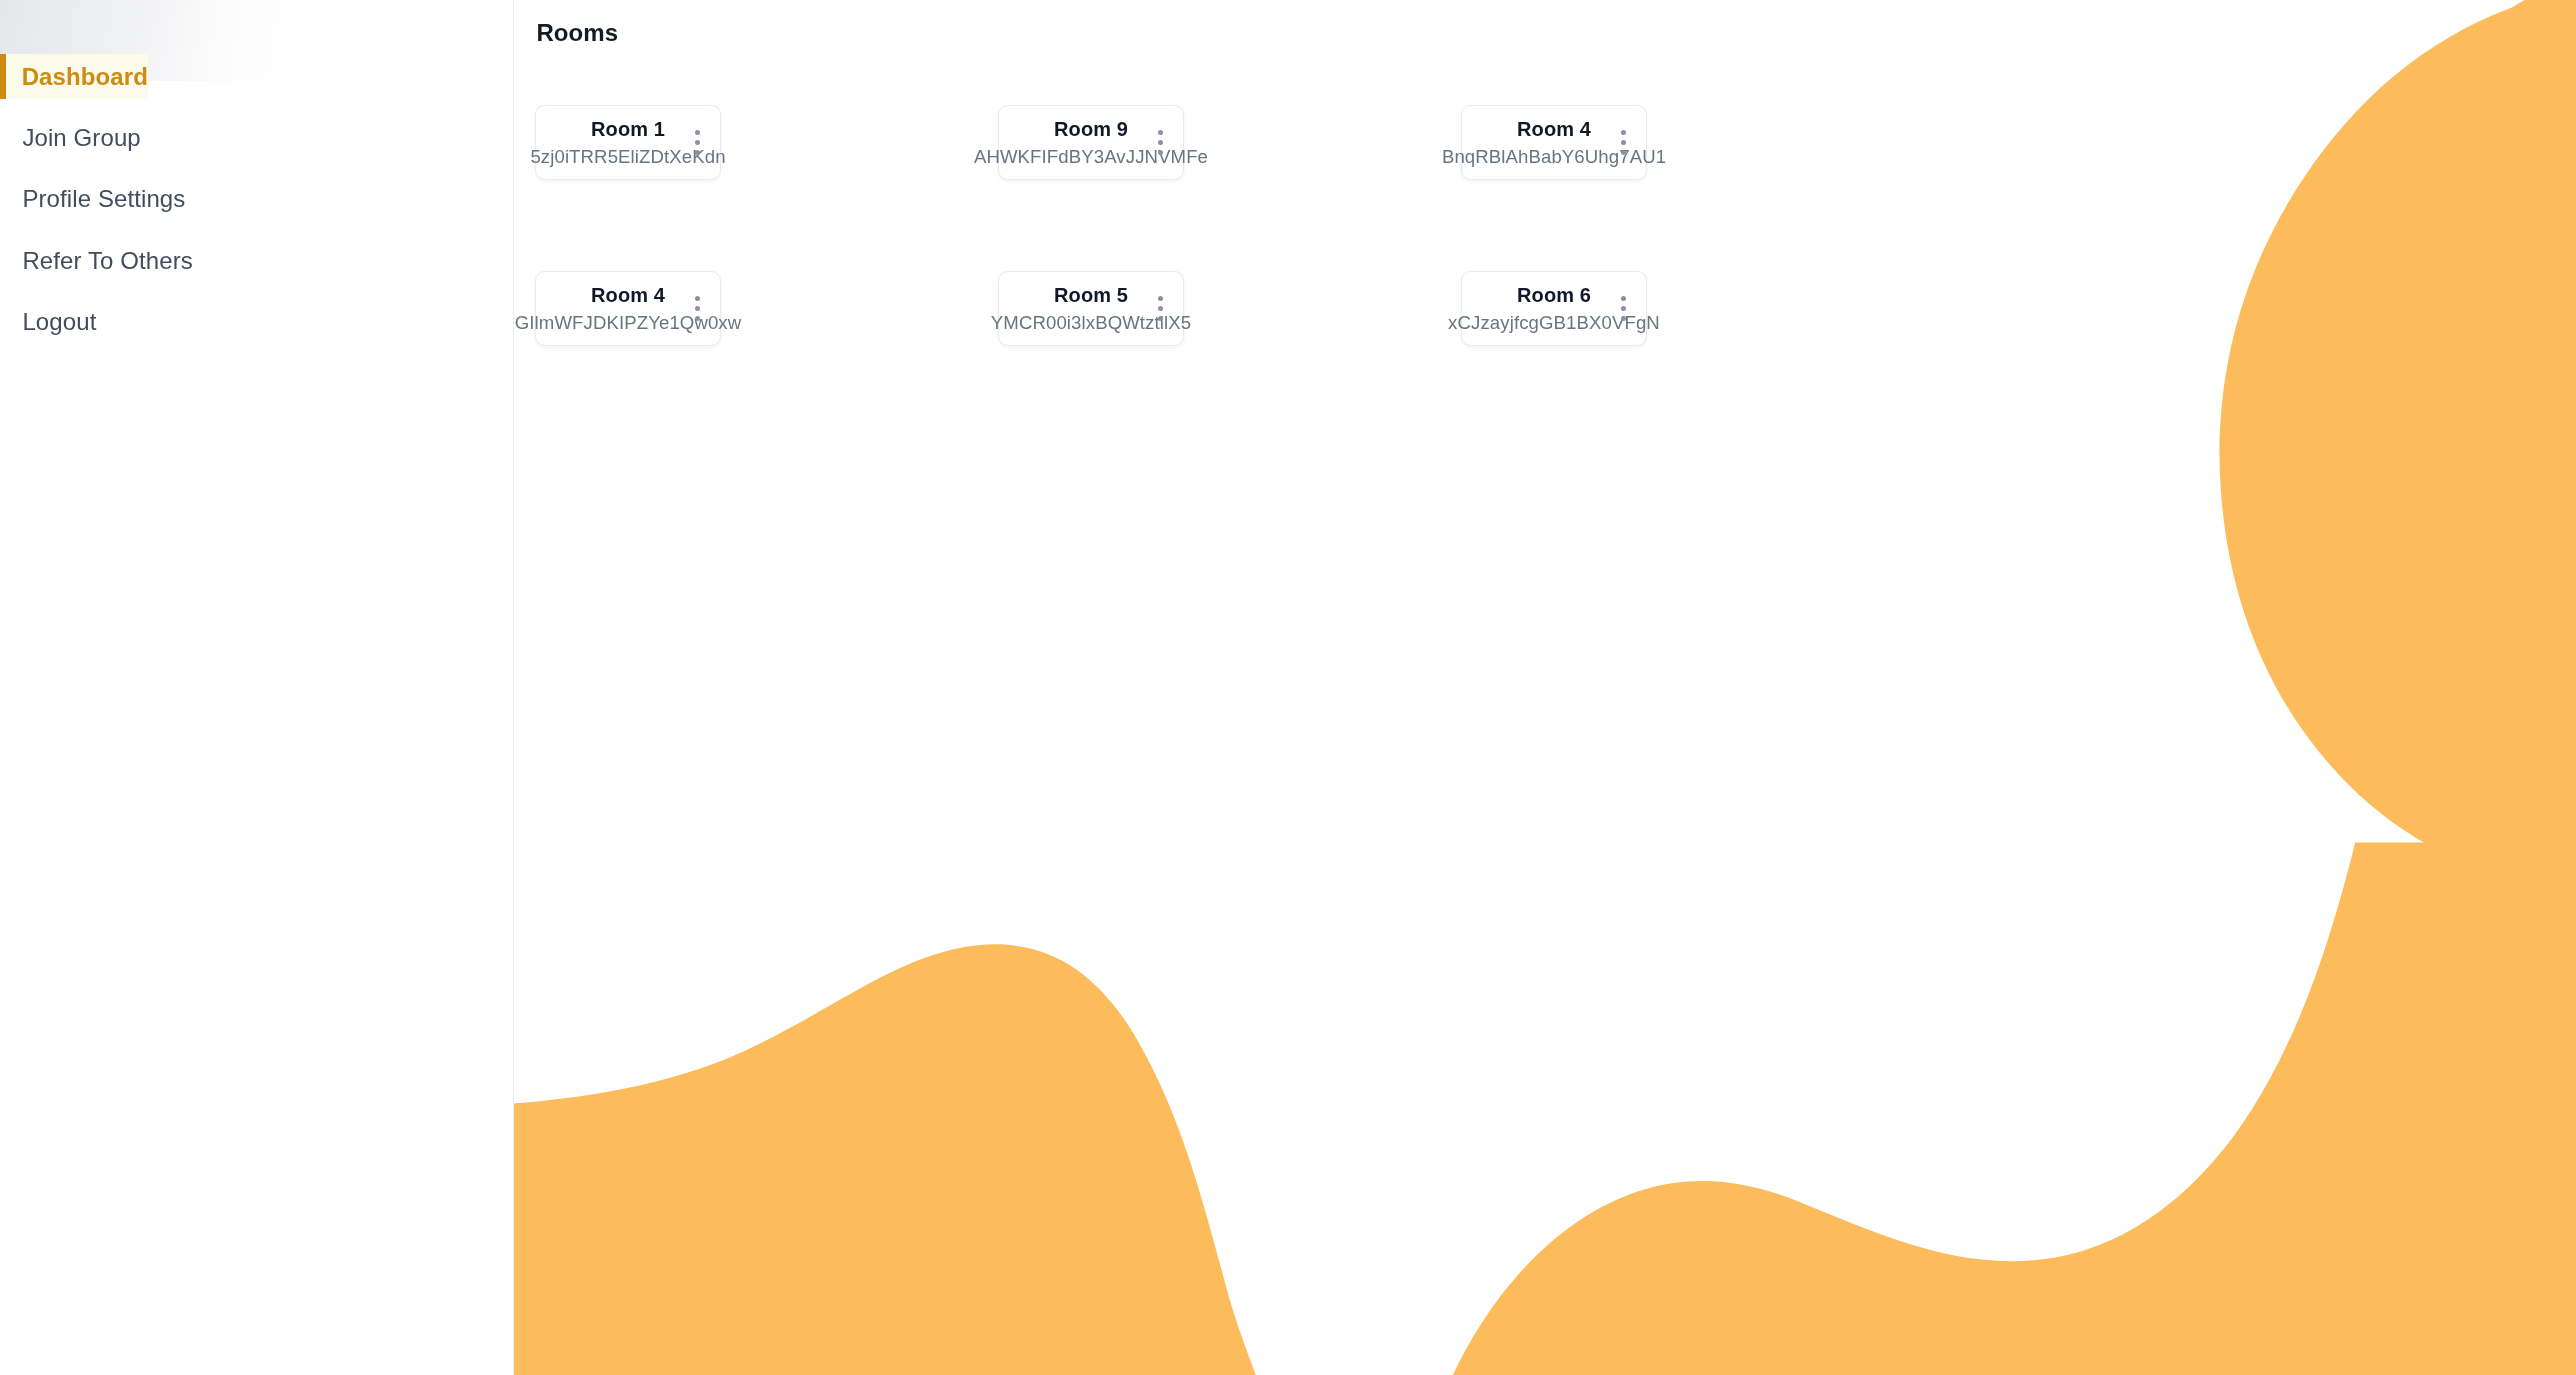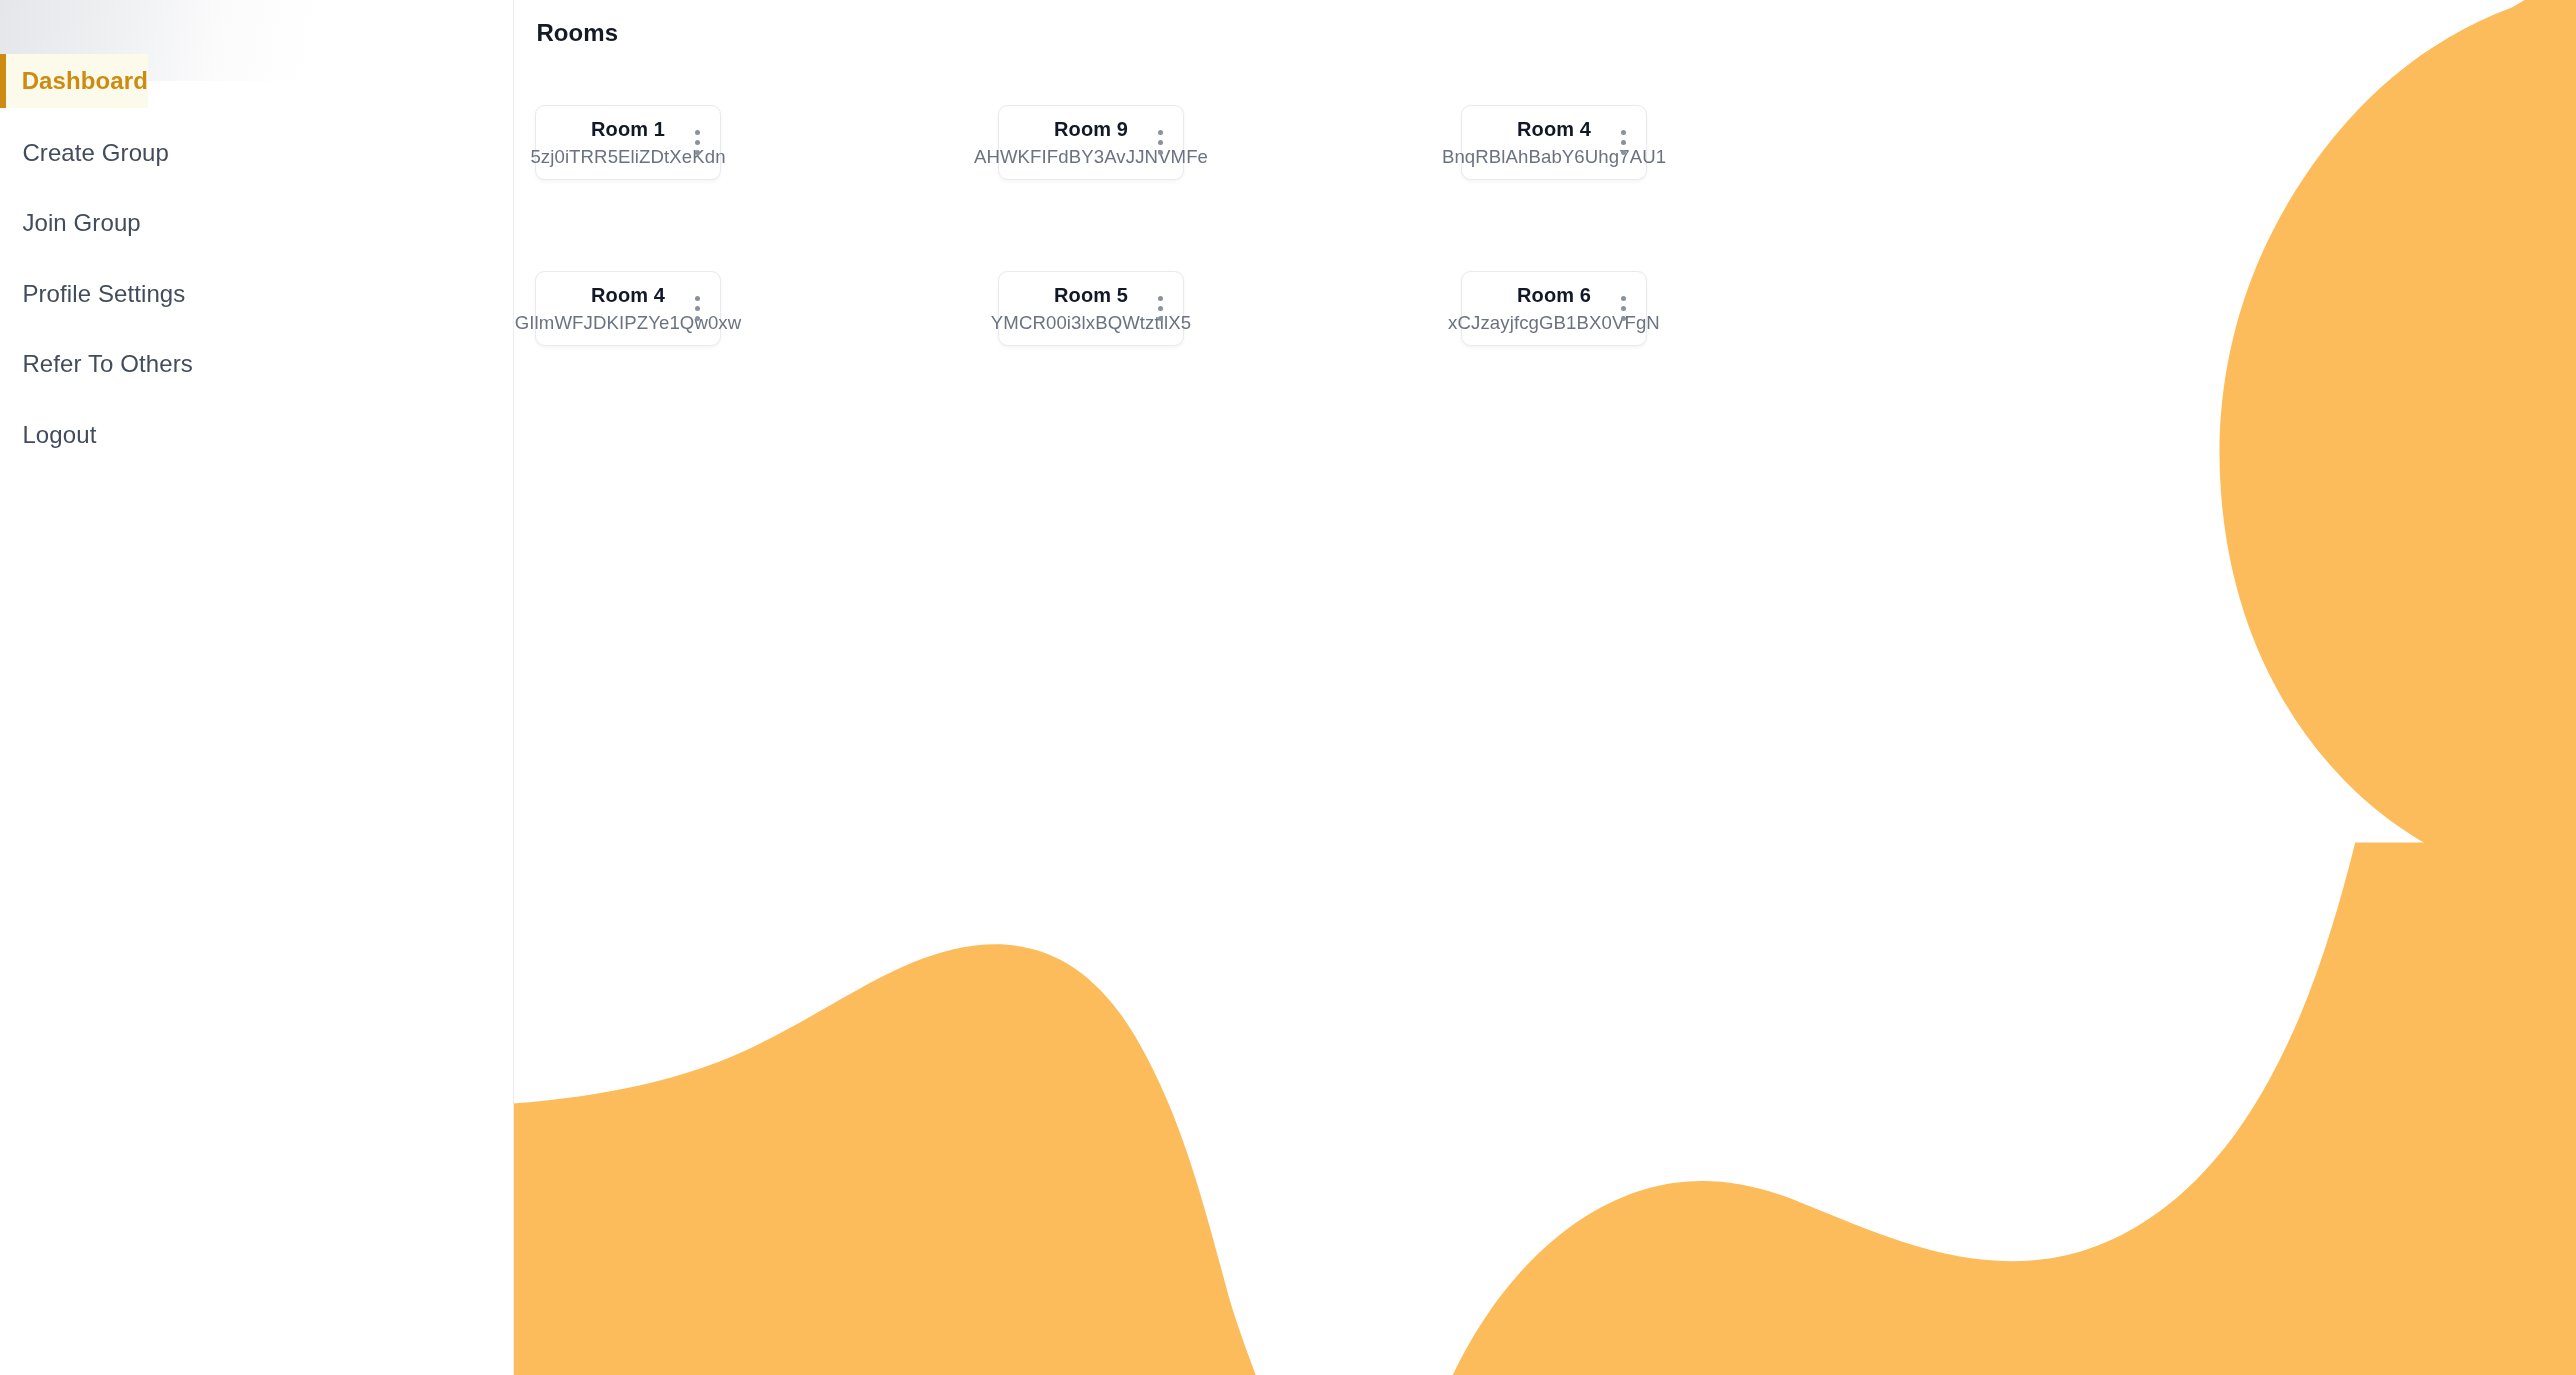--- a/index.html
+++ b/index.html
@@ -50,21 +50,21 @@
     height: 81px;
     background: linear-gradient(100deg, #e3e5e9 0%, #eff0f2 34%, #fbfbfc 62%, #ffffff 88%);
     opacity: .95;
   }
   .nav { position: absolute; left: 0; top: 54px; width: 514px; }
 
   .nav-item {
     position: relative;
     display: flex;
     align-items: center;
-    height: 54px;
+    height: 45px;
     padding-left: 22.4px;
     cursor: pointer;
   }
   .nav-label {
     font-size: 24px;
     line-height: 1;
     color: #434c5c;
     letter-spacing: 0.1px;
     white-space: nowrap;
   }
@@ -197,23 +197,20 @@
   </div>
 
   <aside class="sidebar">
     <div class="sidebar-fade"></div>
     <nav class="nav">
 
       <div class="nav-item active">
         <span class="nav-label">Dashboard</span>
       </div>
 
-      <div class="nav-item gap-1">
-        <span class="nav-label">Create Group</span>
-      </div>
 
       <div class="nav-item gap">
         <span class="nav-label">Join Group</span>
       </div>
 
       <div class="nav-item gap">
         <span class="nav-label">Profile Settings</span>
       </div>
 
       <div class="nav-item gap">

